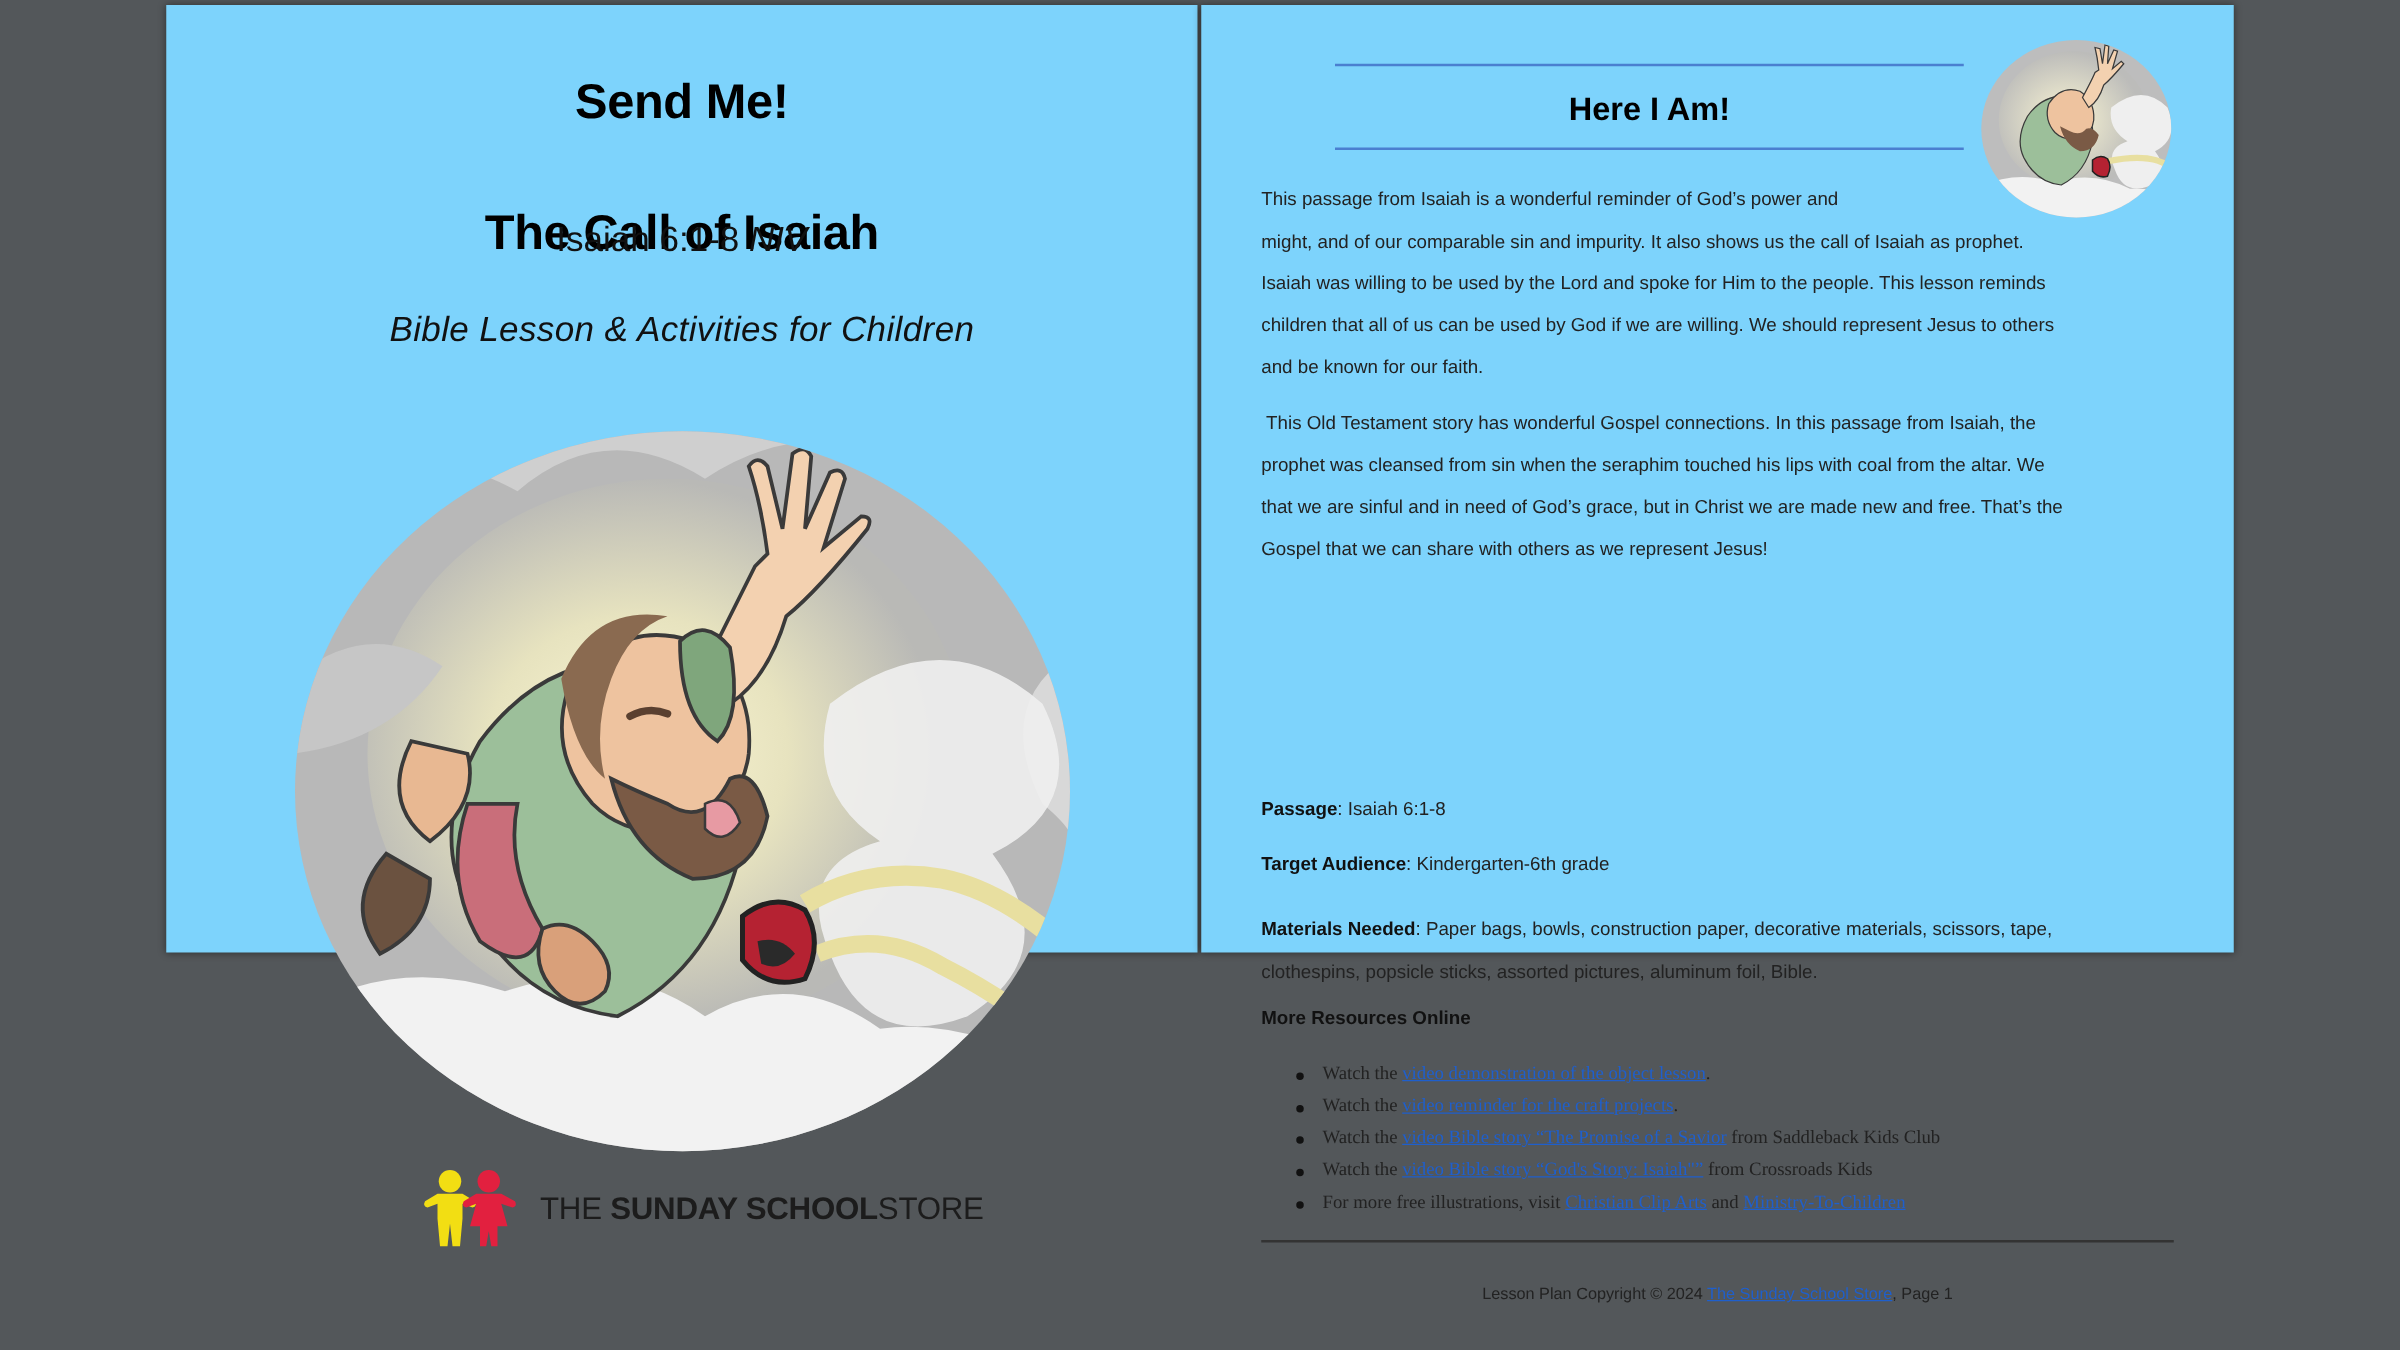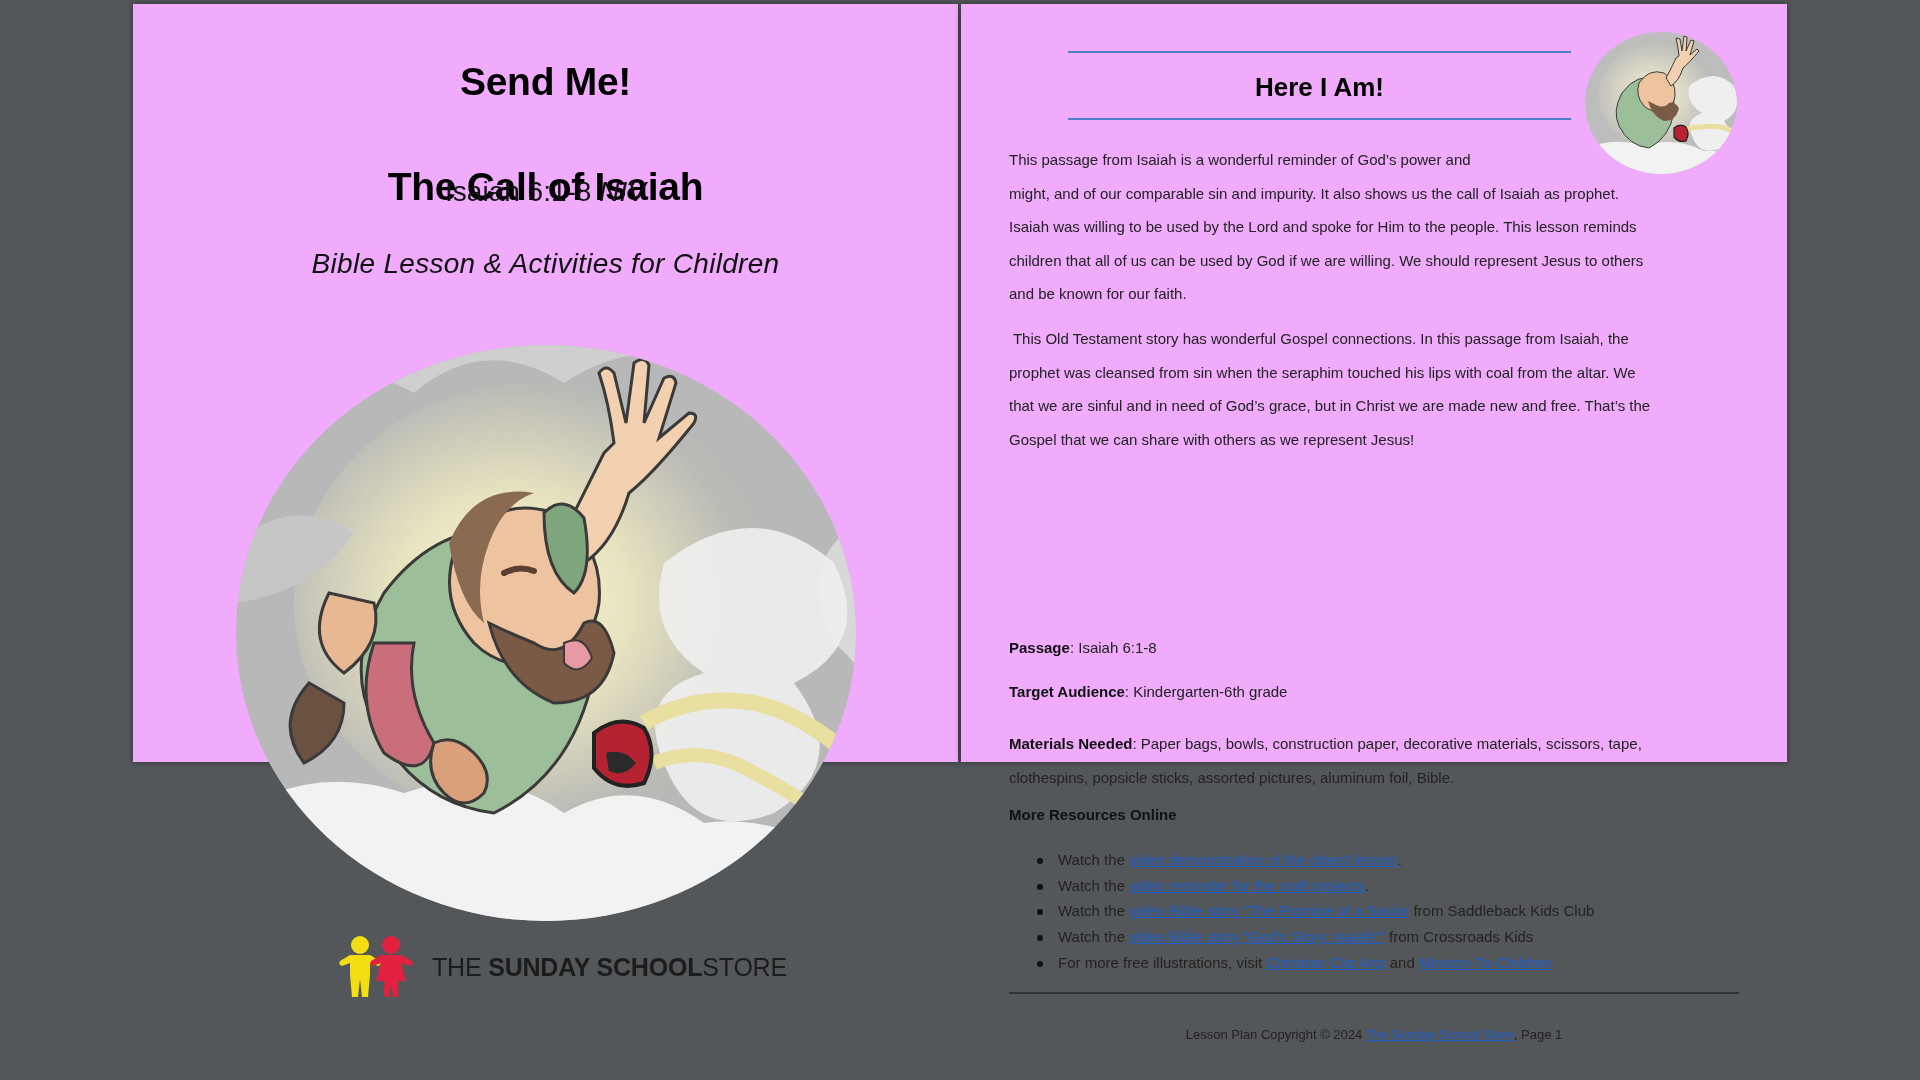--- a/index.html
+++ b/index.html
@@ -8,21 +8,21 @@
     background: #53575a;
     font-family: "Liberation Sans", "DejaVu Sans", sans-serif;
     color: #1a1a1a;
     position: relative;
   }
   .viewer { position: absolute; inset: 0; }
   .page {
     position: absolute;
     top: 4px;
     height: 758px;
-    background: #f0abfc;
+    background: #7dd3fc;
     box-shadow: 0 0 6px rgba(0,0,0,0.45);
   }
   #page-left { left: 133px; width: 825px; }
   #page-right { left: 961px; width: 826px; }
 
   
   .cover-title {
     position: absolute; left: 0; right: 0;
     text-align: center; font-weight: bold; color: #000;
     font-size: 39px; letter-spacing: -0.3px;
@@ -73,21 +73,21 @@
   .info-block { position: absolute; left: 48px; width: 740px; font-size: 15px; color: #222; }
   .info-block b { font-weight: bold; color: #111; }
   #info-passage { top: 635px; }
   #info-audience { top: 679px; }
   #info-materials { top: 723px; line-height: 34px; }
   #info-more { top: 802px; font-weight: bold; color: #111; }
   .resources {
     position: absolute; left: 76px; top: 843px; width: 720px;
     list-style: none; font-size: 15px; color: #222;
   }
-  .resources li { height: 25.7px; line-height: 25.7px; position: relative; padding-left: 21px; white-space: nowrap; }
+  .resources li { height: 25.7px; line-height: 25.7px; position: relative; padding-left: 21px; white-space: nowrap; font-family: Liberation Serif, serif; }
   .resources li::before {
     content: ""; position: absolute; left: 0; top: 11px;
     width: 6px; height: 6px; border-radius: 50%; background: #111;
   }
   a.link { color: #1f5fcc; text-decoration: underline; cursor: pointer; }
   .footer-rule {
     position: absolute; left: 48px; width: 730px; top: 988px; height: 2px; background: #333;
   }
   .footer-line {
     position: absolute; left: 48px; width: 730px; text-align: center;

